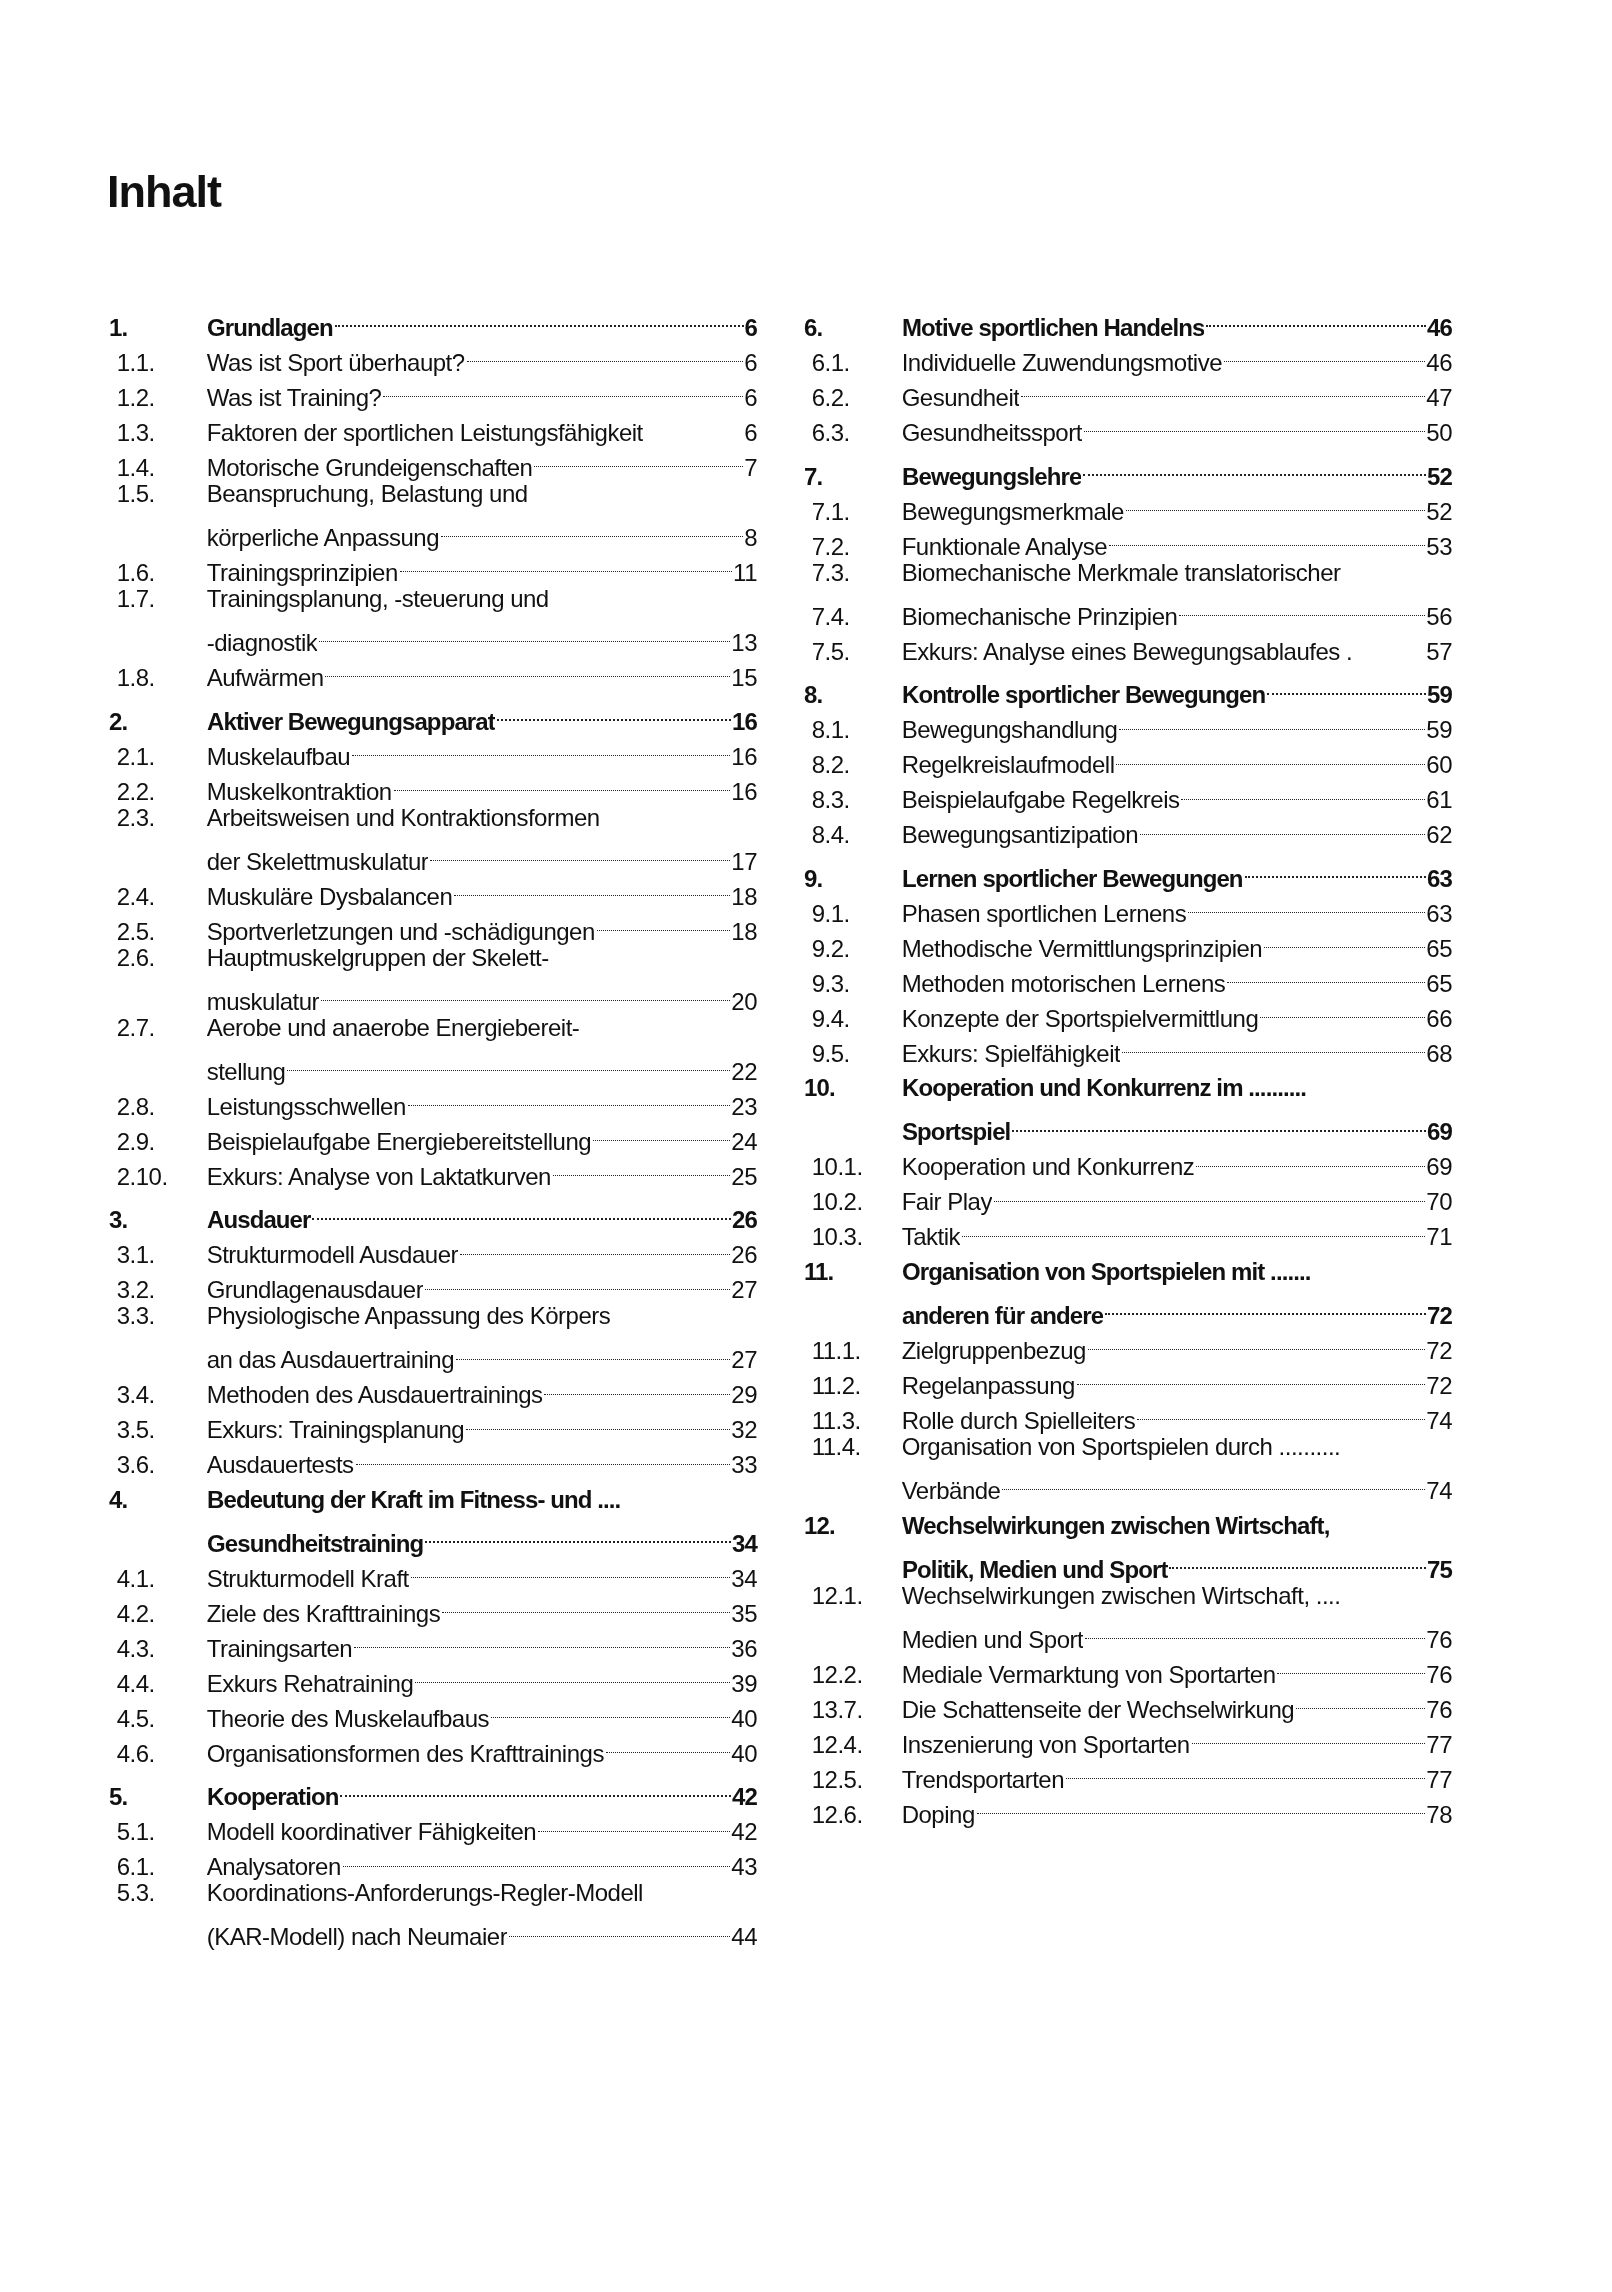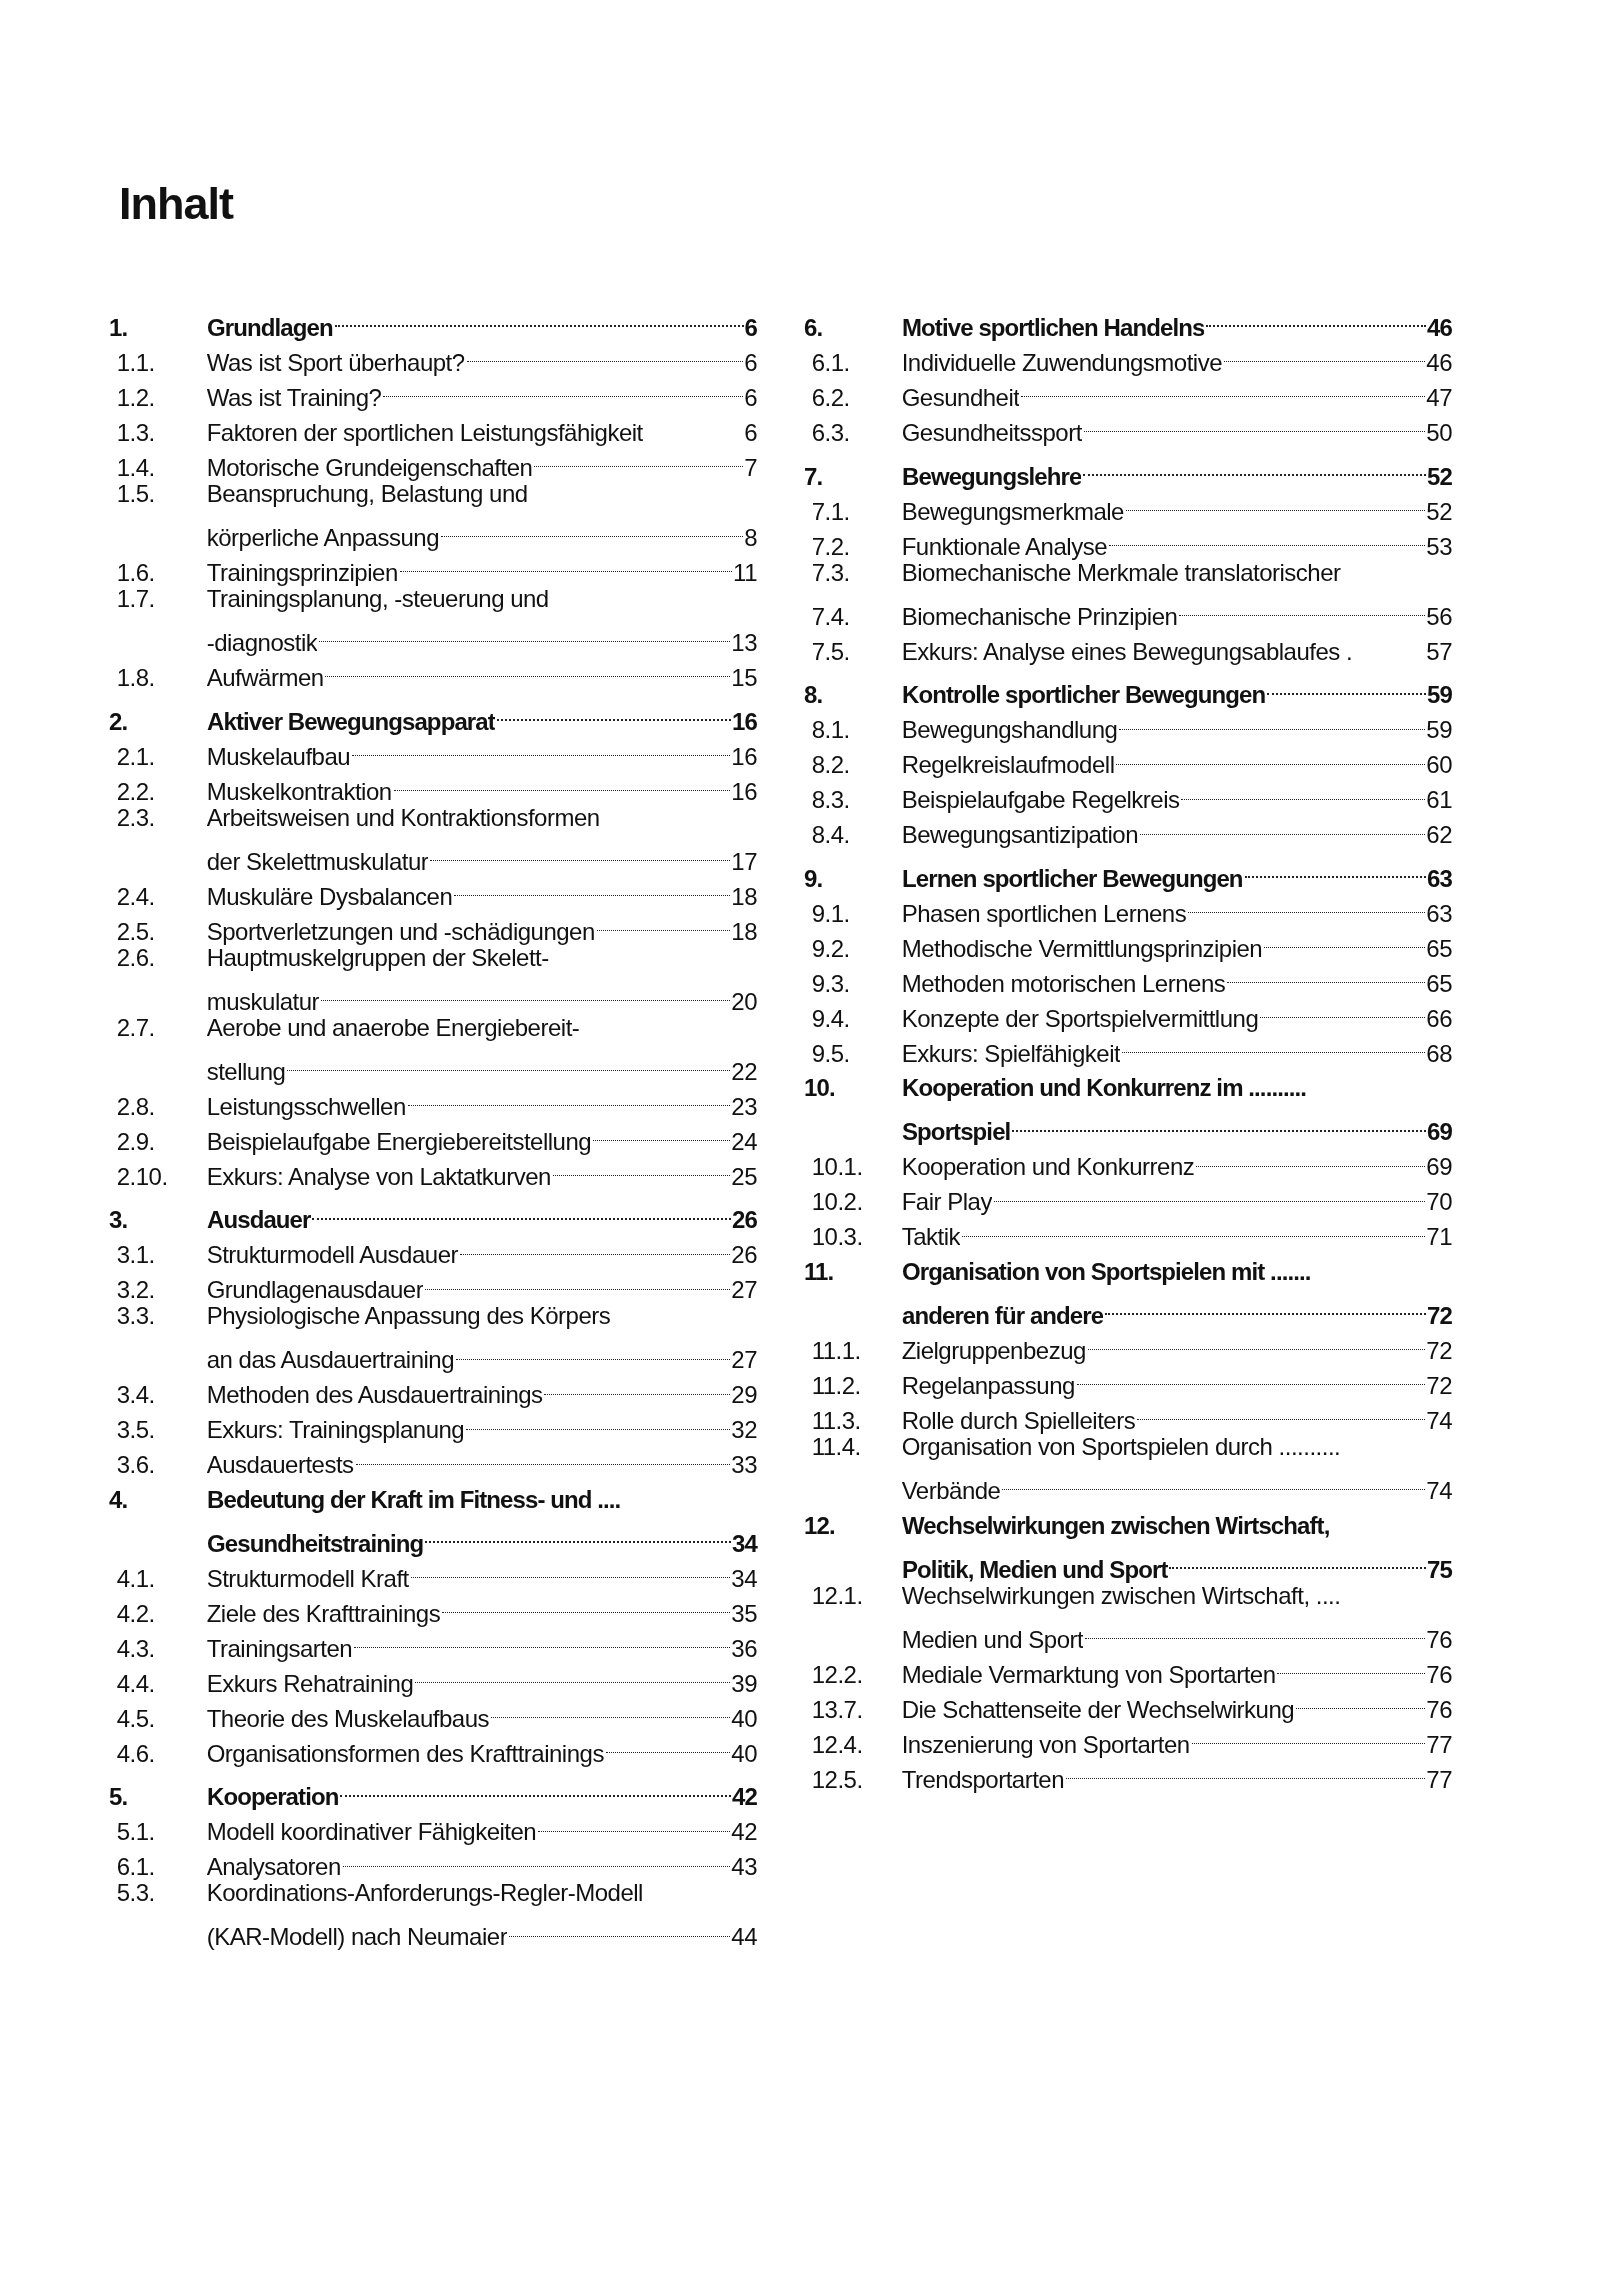--- a/index.html
+++ b/index.html
@@ -1,19 +1,19 @@
 <!DOCTYPE html>
 <html><head>
 <meta charset="utf-8">
 <style>
   html, body { margin:0; padding:0; background:#ffffff; }
   body { width:1612px; height:2292px; position:relative; overflow:hidden;
          font-family:"Liberation Sans", "DejaVu Sans", sans-serif; color:#111; }
   .page-title { position:absolute; left:107px; top:165px; font-size:45px; font-weight:bold;
-                letter-spacing:-1px; line-height:54px; margin:12px; }
+                letter-spacing:-1px; line-height:54px; margin:0; }
   .col { position:absolute; top:301px; }
   .col.left { left:109px; width:648px; }
   .col.right { left:804px; width:648px; }
   .entry { display:block; }
   .entry.chapter { margin-top:8.6px; }
   .entry.first { margin-top:0; }
   .line { display:flex; align-items:baseline; height:35px; line-height:35px; font-size:24px;
           letter-spacing:-0.5px; white-space:nowrap; }
   .num { flex:0 0 98px; width:98px; }
   .sub .num { padding-left:7.7px; flex-basis:90px; width:90px; }
@@ -669,14 +669,22 @@
       </div>
     </div>
     <div class="entry sub">
       <div class="line">
         <span class="num">12.5.</span>
         <span class="title">Trendsportarten</span>
         <span class="leader"></span>
         <span class="page">77</span>
       </div>
     </div>
+    <div class="entry sub">
+      <div class="line">
+        <span class="num">12.6.</span>
+        <span class="title">Doping</span>
+        <span class="leader"></span>
+        <span class="page">78</span>
+      </div>
+    </div>
   </div>
 
 
 </body></html>

